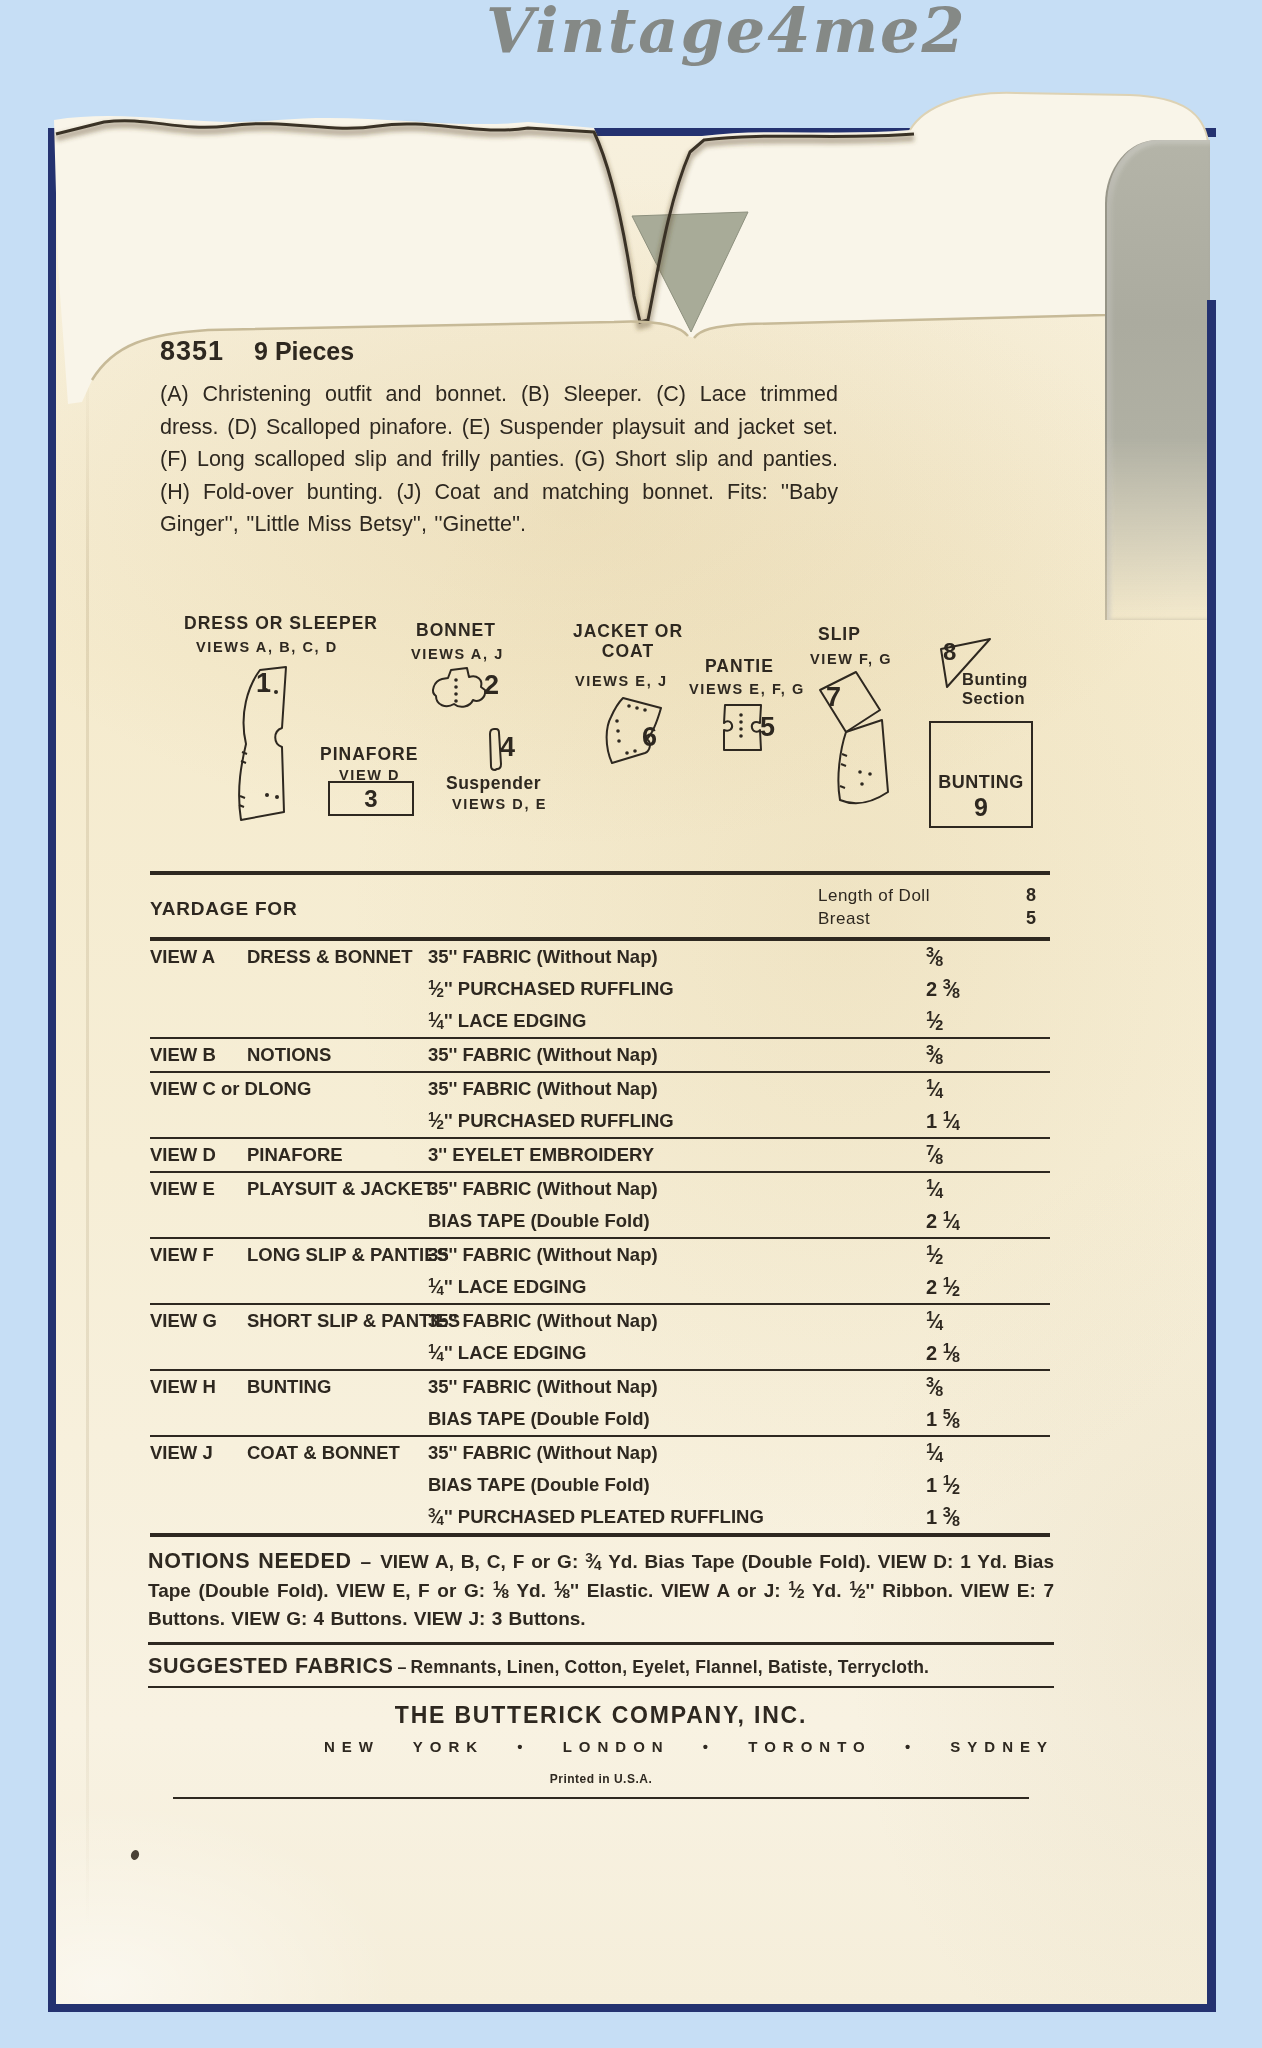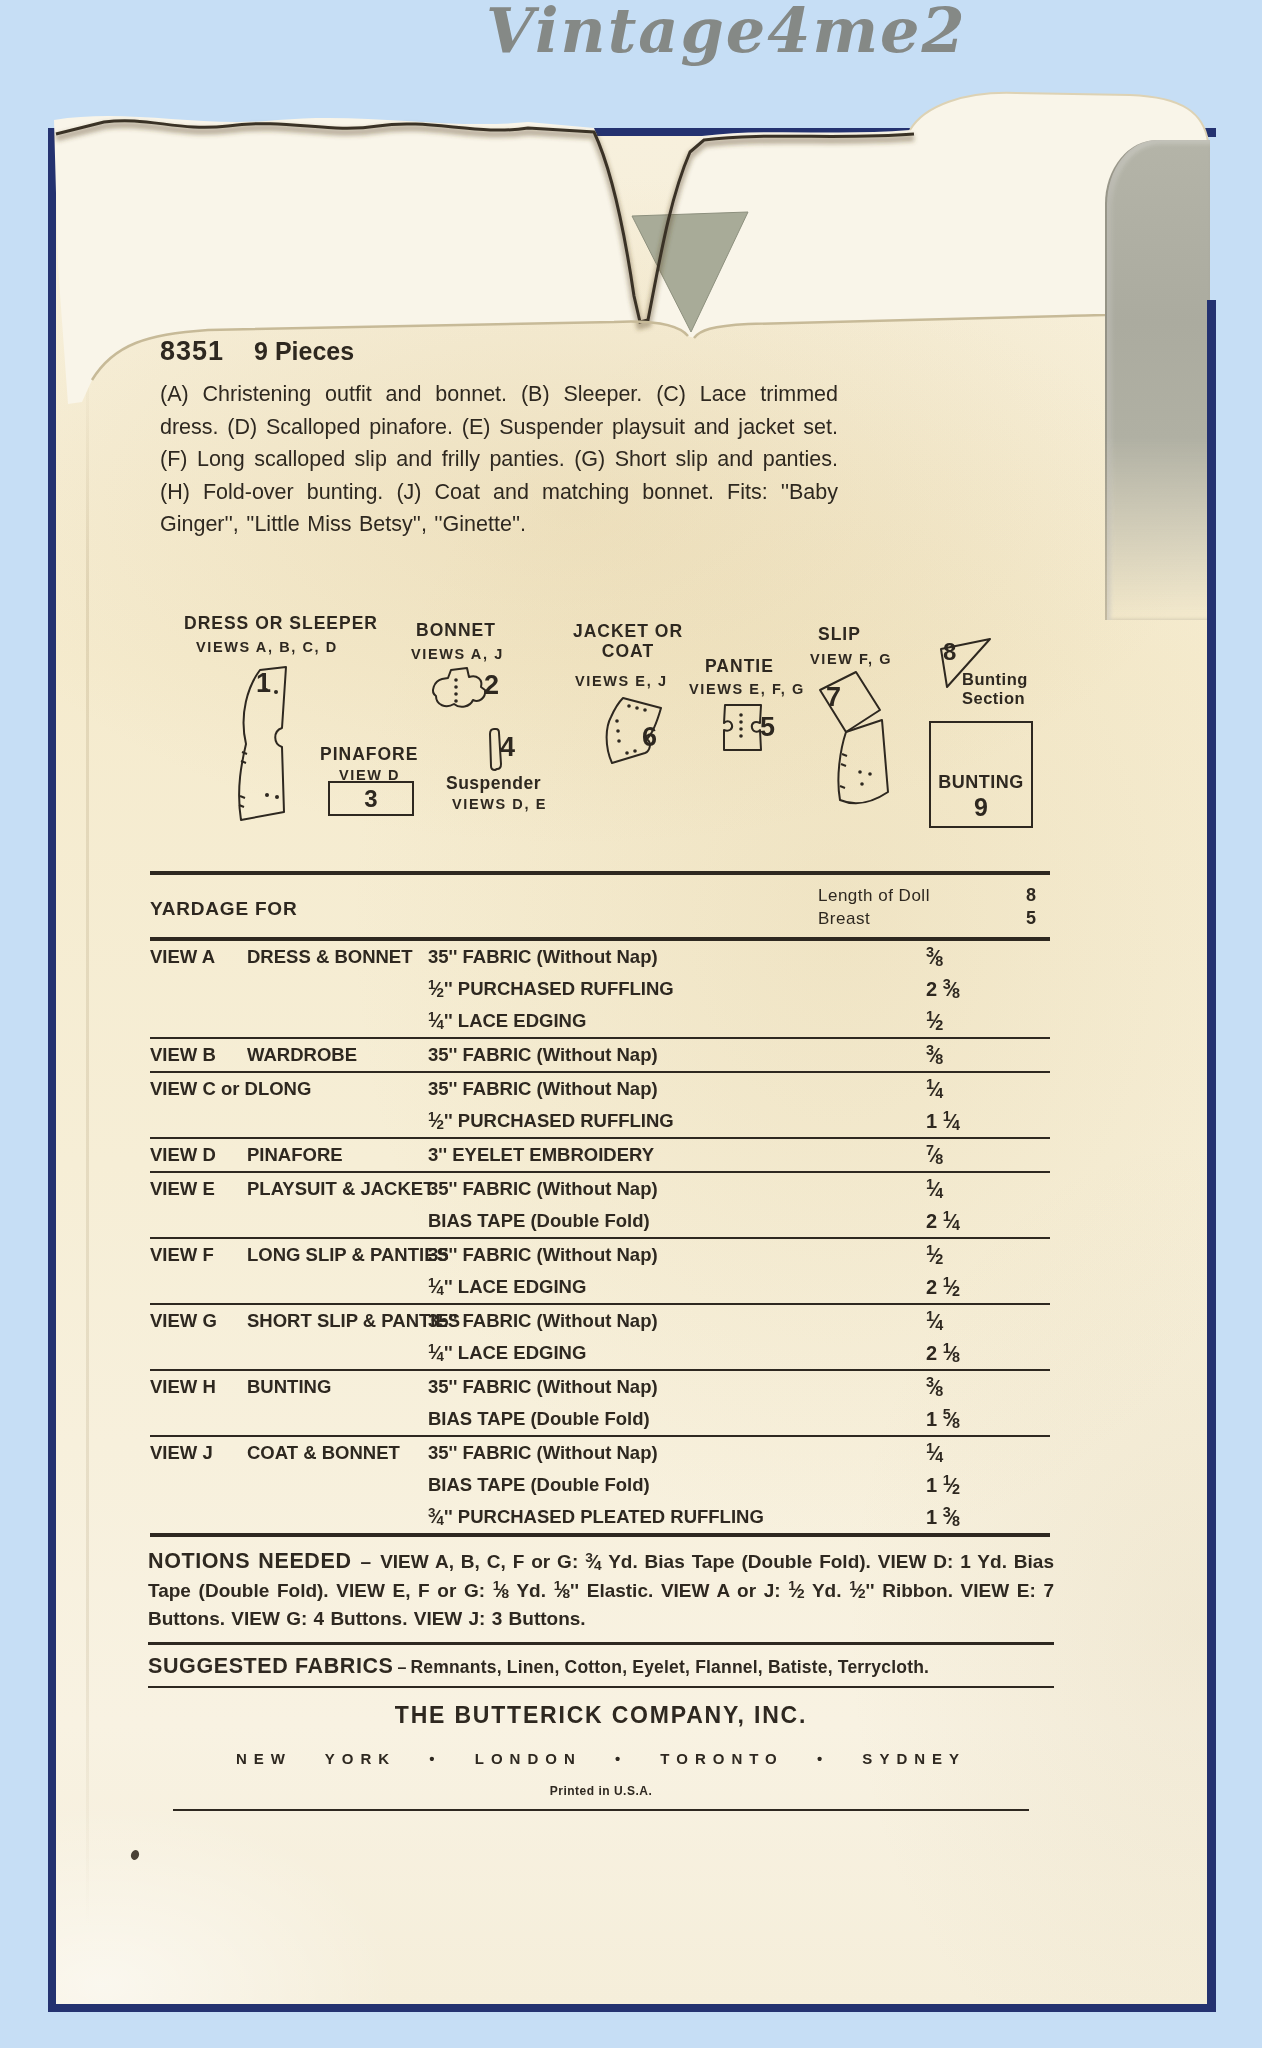--- a/index.html
+++ b/index.html
@@ -95,21 +95,21 @@
   .lower{position:absolute;left:92px;top:1412px;width:906px;color:#2e2820}
   .notions{font-size:19px;line-height:26.5px;text-align:justify;font-weight:bold;word-spacing:1px}
   .sec-title{font-size:21.5px;letter-spacing:.6px}
   .sec-sep{padding:0 9px}
   .rule-h{border-top:3.5px solid #2e2820;margin-top:9px}
   .fabrics{padding:9px 0 7px;font-weight:bold;white-space:nowrap}
   .fabrics .sec-sep{padding:0 4px}
   .fabrics-text{font-size:17.5px;letter-spacing:.2px}
   .rule-m{border-top:2.5px solid #2e2820}
   .company{text-align:center;font-size:23px;font-weight:bold;letter-spacing:1.8px;margin-top:14px}
-  .cities{text-align:center;font-size:15px;font-weight:bold;letter-spacing:7px;word-spacing:22px;margin-top:21px}
+  .cities{text-align:right;font-size:15px;font-weight:bold;letter-spacing:7px;word-spacing:22px;margin-top:9px}
   .printed{text-align:center;font-size:12px;font-weight:bold;letter-spacing:.5px;margin-top:17px}
   .rule-f{border-top:2.5px solid #2e2820;margin:11px auto 0;width:856px}
 </style>
 </head>
 <body>
 
 <div class="watermark">Vintage4me2</div>
 
 <div class="frame-line frame-top"></div>
 <div class="frame-line frame-left"></div>
@@ -252,21 +252,21 @@
           <div class="yrow">
             <span class="col-view"></span>
             <span class="col-item"><sup>1</sup>⁄<sub>4</sub>'' LACE EDGING</span>
             <span class="col-val"><sup>1</sup>⁄<sub>2</sub></span>
           </div>
         </div>
         <div class="ygroup">
           <div class="yrow">
             <span class="col-view">
               <span class="vw">VIEW B</span>
-              <span class="gm">WARDROBE</span>
+              <span class="gm">NOTIONS</span>
             </span>
             <span class="col-item">35'' FABRIC (Without Nap)</span>
             <span class="col-val"><sup>3</sup>⁄<sub>8</sub></span>
           </div>
         </div>
         <div class="ygroup">
           <div class="yrow">
             <span class="col-view">
               <span class="vw">VIEW C or D</span>
               <span class="gm">LONG</span>

